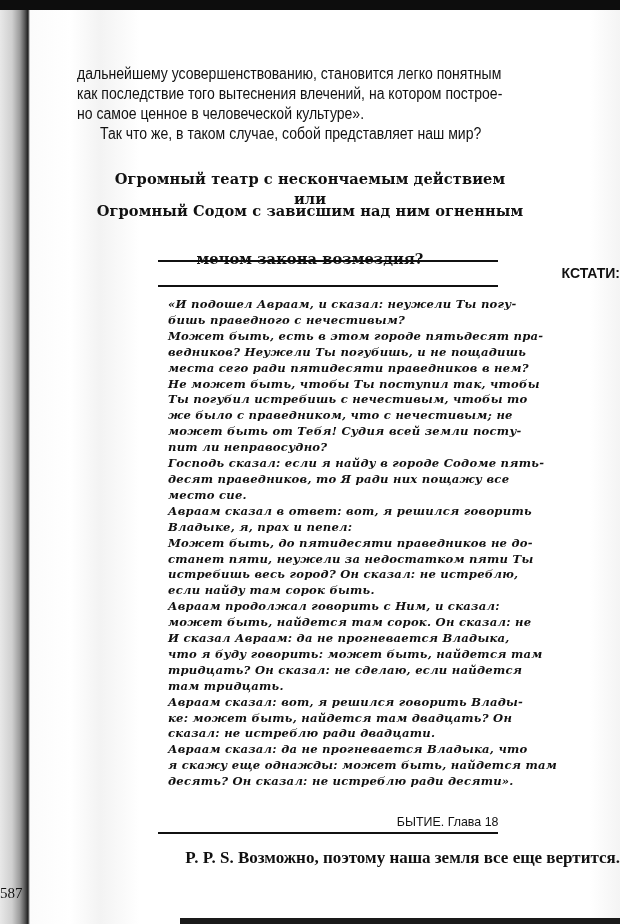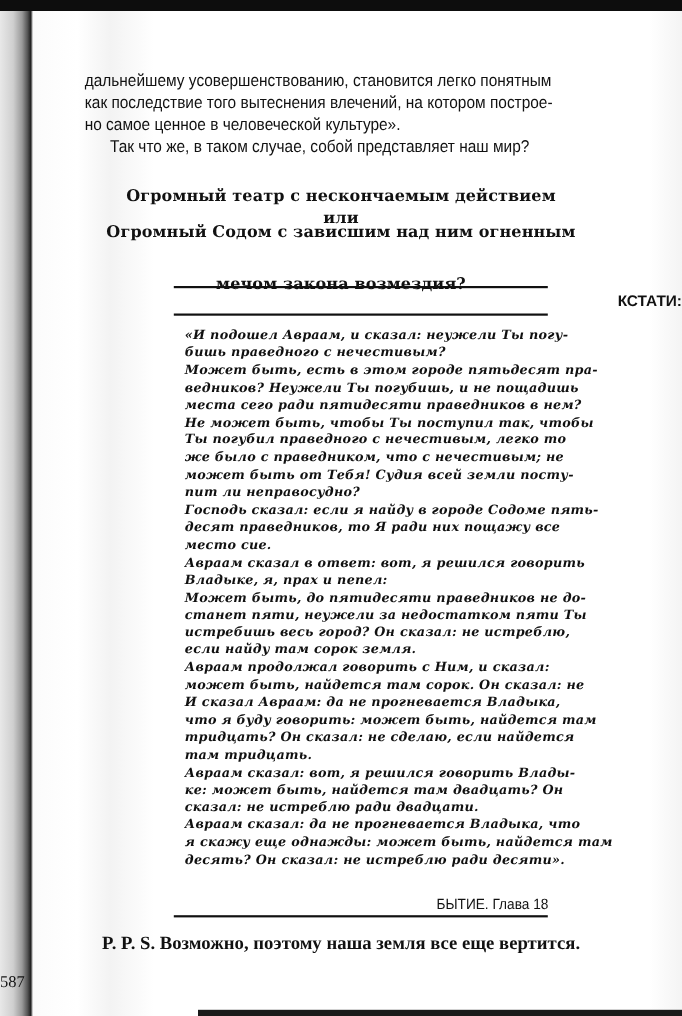--- a/index.html
+++ b/index.html
@@ -51,21 +51,21 @@
       white-space: nowrap;
       margin-left: 20px;
     }
     .quote .line { display: block; }
     .source {
       position: absolute; right: 122px; top: 814px;
       font-family: "Liberation Sans", sans-serif; font-size: 13.5px;
       transform: scaleX(0.92); transform-origin: right top;
     }
     .pps {
-      position: absolute; left: 0; width: 620px; text-align: center; top: 848px;
+      position: absolute; left: 0; width: 620px; text-align: right; top: 848px;
       font-family: "Liberation Serif", serif; font-weight: bold; font-size: 17px;
     }
     .page-number {
       position: absolute; left: 0; width: 508px; text-align: left; top: 885px;
       font-family: "Liberation Serif", serif; font-size: 15px;
     }
   </style>
 </head>
 <body>
 
@@ -92,33 +92,33 @@
 <div class="kstati">КСТАТИ:</div>
 <div class="rule" style="top:285px;"></div>
 
 <div class="quote">
   <span class="line">«И подошел Авраам, и сказал: неужели Ты погу-</span>
   <span class="line">бишь праведного с нечестивым?</span>
   <span class="line">Может быть, есть в этом городе пятьдесят пра-</span>
   <span class="line">ведников? Неужели Ты погубишь, и не пощадишь</span>
   <span class="line">места сего ради пятидесяти праведников в нем?</span>
   <span class="line">Не может быть, чтобы Ты поступил так, чтобы</span>
-  <span class="line">Ты погубил праведного с нечестивым, легко то</span>
+  <span class="line">Ты погубил истребишь с нечестивым, чтобы то</span>
   <span class="line">же было с праведником, что с нечестивым; не</span>
   <span class="line">может быть от Тебя! Судия всей земли посту-</span>
   <span class="line">пит ли неправосудно?</span>
   <span class="line">Господь сказал: если я найду в городе Содоме пять-</span>
   <span class="line">десят праведников, то Я ради них пощажу все</span>
   <span class="line">место сие.</span>
   <span class="line">Авраам сказал в ответ: вот, я решился говорить</span>
   <span class="line">Владыке, я, прах и пепел:</span>
   <span class="line">Может быть, до пятидесяти праведников не до-</span>
   <span class="line">станет пяти, неужели за недостатком пяти Ты</span>
   <span class="line">истребишь весь город? Он сказал: не истреблю,</span>
-  <span class="line">если найду там сорок земля.</span>
+  <span class="line">если найду там сорок быть.</span>
   <span class="line">Авраам продолжал говорить с Ним, и сказал:</span>
   <span class="line">может быть, найдется там сорок. Он сказал: не</span>
   <span class="line">И сказал Авраам: да не прогневается Владыка,</span>
   <span class="line">что я буду говорить: может быть, найдется там</span>
   <span class="line">тридцать? Он сказал: не сделаю, если найдется</span>
   <span class="line">там тридцать.</span>
   <span class="line">Авраам сказал: вот, я решился говорить Влады-</span>
   <span class="line">ке: может быть, найдется там двадцать? Он</span>
   <span class="line">сказал: не истреблю ради двадцати.</span>
   <span class="line">Авраам сказал: да не прогневается Владыка, что</span>

